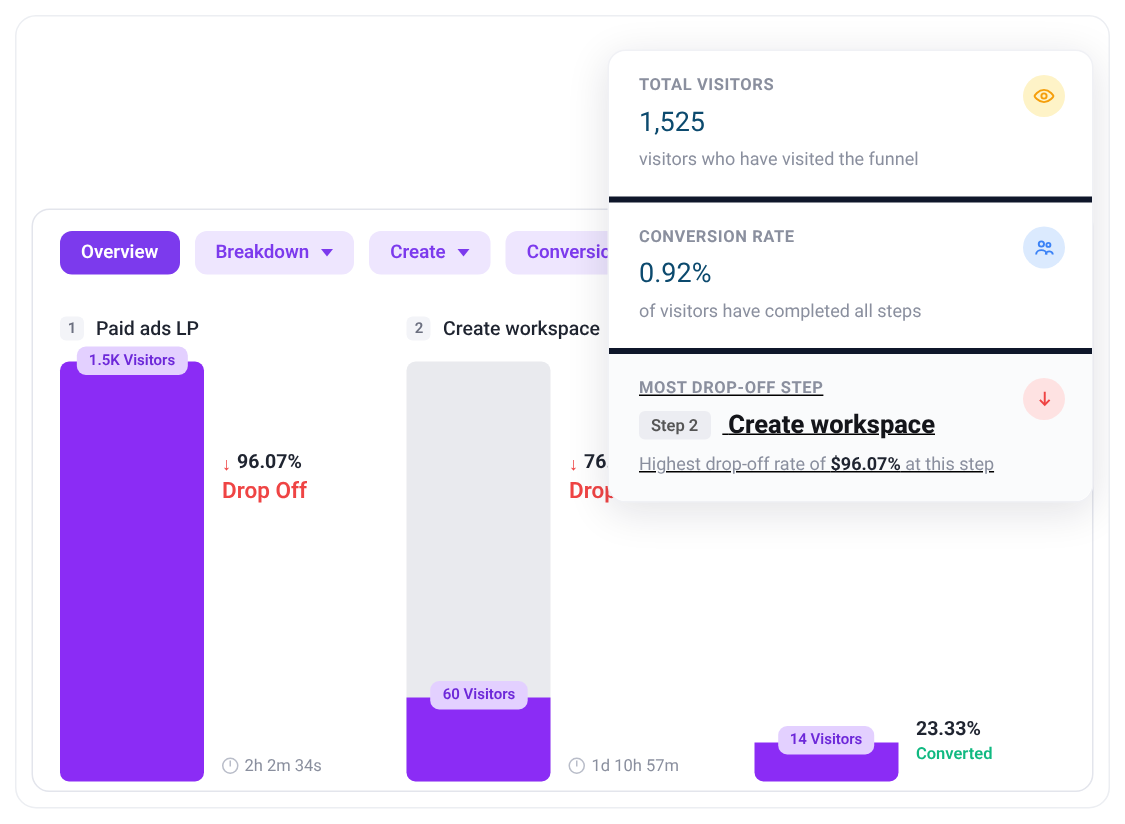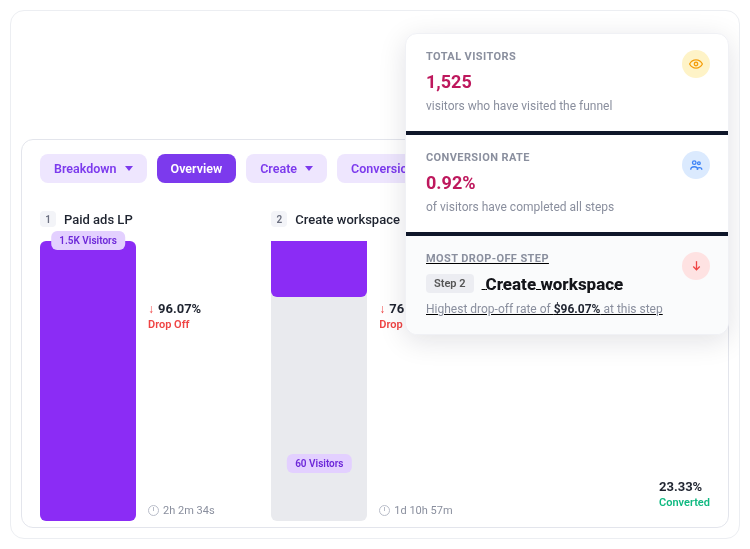--- a/index.html
+++ b/index.html
@@ -9,65 +9,65 @@
   .tabs { display: flex; gap: 10px; align-items: center; }
   .tab { display: inline-flex; align-items: center; gap: 6px; font-size: 12.5px; font-weight: 600; padding: 7px 14px; border-radius: 8px; cursor: pointer; white-space: nowrap; }
   .tab-active { background: #7C3AED; color: #fff; }
   .tab-inactive { background: #EEE6FE; color: #7C3AED; }
   .chev { width: 0; height: 0; border-left: 4px solid transparent; border-right: 4px solid transparent; border-top: 5px solid currentColor; margin-left: 2px; }
   .chart-area { position: relative; margin-top: 28px; height: 310px; display: flex; gap: 24px; }
   .step { flex: 1; display: flex; flex-direction: column; }
   .step-head { display: flex; align-items: center; gap: 8px; font-size: 13px; font-weight: 500; color: #1f2430; }
   .step-num { display: inline-flex; align-items: center; justify-content: center; width: 16px; height: 16px; font-size: 10px; color: #6c7080; background: #f3f4f8; border-radius: 4px; font-weight: 600; }
   .col-area { position: relative; flex: 1; margin-top: 14px; display: flex; }
-  .bar-col { width: 96px; position: relative; display: flex; flex-direction: column; }
+  .bar-col { width: 96px; position: relative; display: flex; flex-direction: column; justify-content: flex-end; }
   .bar-bg { position: absolute; inset: 0; border-radius: 6px; }
   .bar-fill { width: 100%; background: #8B2CF5; border-radius: 0 0 6px 6px; position: relative; }
   .pill { position: absolute; left: 50%; transform: translateX(-50%); background: #E3D0FF; color: #6D28D9; font-size: 10px; font-weight: 600; padding: 4px 8px; border-radius: 6px; white-space: nowrap; z-index: 2; }
   .metrics-col { flex: 1; padding-left: 12px; display: flex; flex-direction: column; justify-content: space-between; }
   .dropoff-block { margin-top: 60px; }
   .drop-pct { font-size: 13px; font-weight: 700; color: #1f2430; display: flex; align-items: center; gap: 4px; }
   .drop-arrow { color: #EF4444; font-size: 12px; }
-  .drop-label { font-size: 11px; color: #EF4444; font-weight: 600; margin-top: 2px; }
+  .drop-label { font-size: 15px; color: #EF4444; font-weight: 600; margin-top: 2px; }
   .time-block { font-size: 11px; color: #8a8f9e; display: flex; align-items: center; gap: 4px; margin-top: auto; margin-bottom: 4px; }
   .clock { width: 11px; height: 11px; border: 1.2px solid #b9bdc9; border-radius: 50%; position: relative; }
   .clock::after { content: ""; position: absolute; left: 45%; top: 15%; width: 1px; height: 4px; background: #b9bdc9; }
   .converted-block { margin-bottom: 12px; }
   .conv-pct { font-size: 13px; font-weight: 700; color: #1f2430; }
   .conv-label { font-size: 11px; color: #10B981; font-weight: 600; margin-top: 2px; }
 
   
   .stats-card { position: absolute; top: 22px; right: 10px; width: 324px; background: #fff; border-radius: 12px; box-shadow: 0 6px 28px rgba(20, 20, 40, 0.12); z-index: 5; border: 1px solid #f0f1f5; }
   .stat-block { padding: 16px 20px; border-bottom: 4px solid #0f172a; position: relative; }
   .stat-block:last-child { border-bottom: none; background: #fafbfc; border-radius: 0 0 12px 12px; text-decoration: underline; }
   .stat-title { font-size: 11px; font-weight: 700; letter-spacing: 0.4px; color: #8a8f9e; text-transform: uppercase; margin-bottom: 8px; }
-  .stat-val { font-size: 18px; font-weight: 700; color: #be185d; margin-bottom: 6px; }
+  .stat-val { font-size: 18px; font-weight: 400; color: #0c4a6e; margin-bottom: 6px; }
   .stat-sub { font-size: 12px; color: #8a8f9e; line-height: 1.4; }
   .stat-sub b { color: #1f2430; font-weight: 700; }
   .icon-circ { position: absolute; top: 16px; right: 18px; width: 28px; height: 28px; border-radius: 50%; display: flex; align-items: center; justify-content: center; font-size: 14px; }
   .ic-eye { background: #FEF3C7; color: #F59E0B; }
   .ic-users { background: #DBEAFE; color: #3B82F6; }
   .ic-down { background: #FEE2E2; color: #EF4444; }
   .step-chip { display: inline-block; background: #ecedf2; color: #555; font-size: 11px; font-weight: 600; padding: 3px 8px; border-radius: 4px; margin-right: 8px; vertical-align: middle; }
   .drop-step-name { font-size: 17px; font-weight: 800; color: #14151a; vertical-align: middle; }
   svg { display: block; }
 </style>
 </head>
 <body>
 
 <div class="outer">
 
   <div class="panel">
 
     <div class="tabs">
+      <div class="tab tab-active">Overview</div>
       <div class="tab tab-inactive">
         <span>Breakdown</span>
         <span class="chev"></span>
       </div>
-      <div class="tab tab-active">Overview</div>
       <div class="tab tab-inactive">
         <span>Create</span>
         <span class="chev"></span>
       </div>
       <div class="tab tab-inactive">Conversion Time Distribution</div>
     </div>
 
     <div class="chart-area">
 
       <div class="step">
@@ -122,21 +122,25 @@
           </div>
         </div>
       </div>
 
       <div class="step">
         <div class="step-head">
           <span class="step-num">3</span>
           <span>Dashboard</span>
         </div>
         <div class="col-area">
-          <div class="metrics-col" style="justify-content:flex-end;align-items:flex-end;">
+          <div class="bar-col">
+            <span class="pill" style="bottom:18px;">14 Visitors</span>
+            <div class="bar-fill" style="height:26px;"></div>
+          </div>
+          <div class="metrics-col" style="justify-content:flex-end;">
             <div class="converted-block">
               <div class="conv-pct">23.33%</div>
               <div class="conv-label">Converted</div>
             </div>
           </div>
         </div>
       </div>
 
     </div>
   </div>

